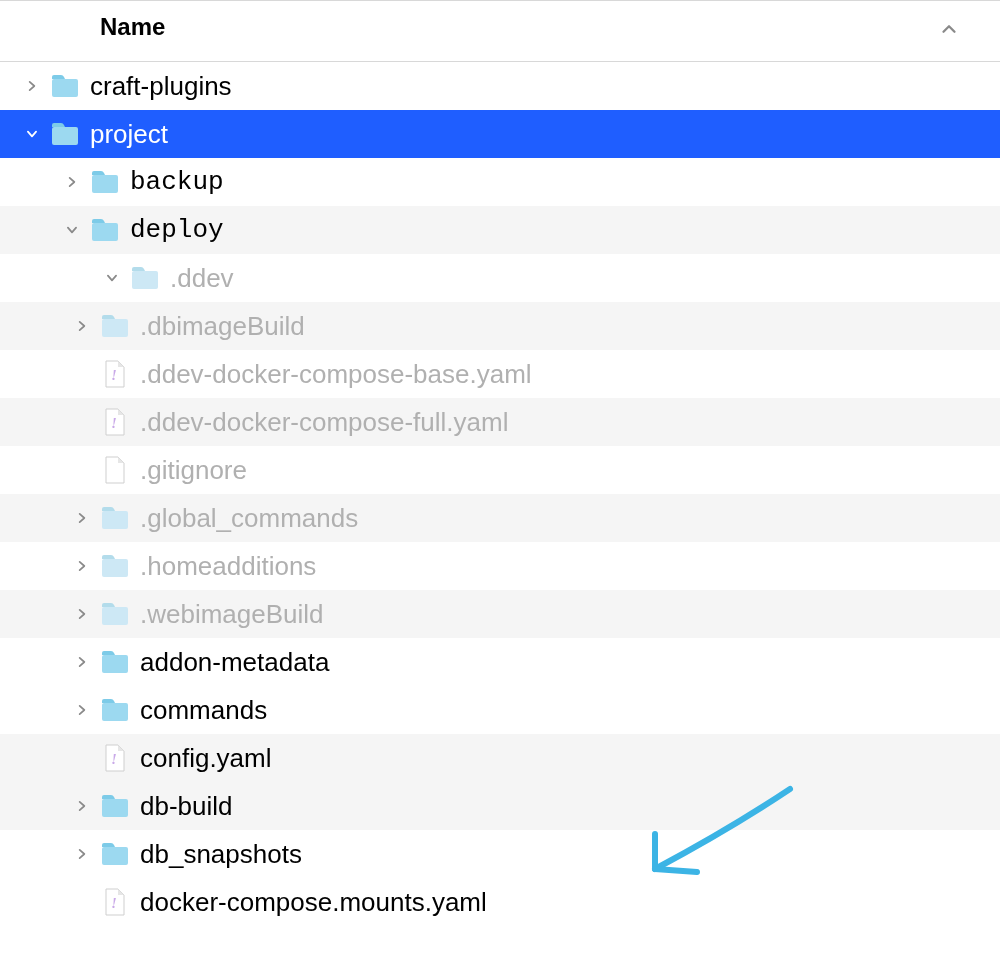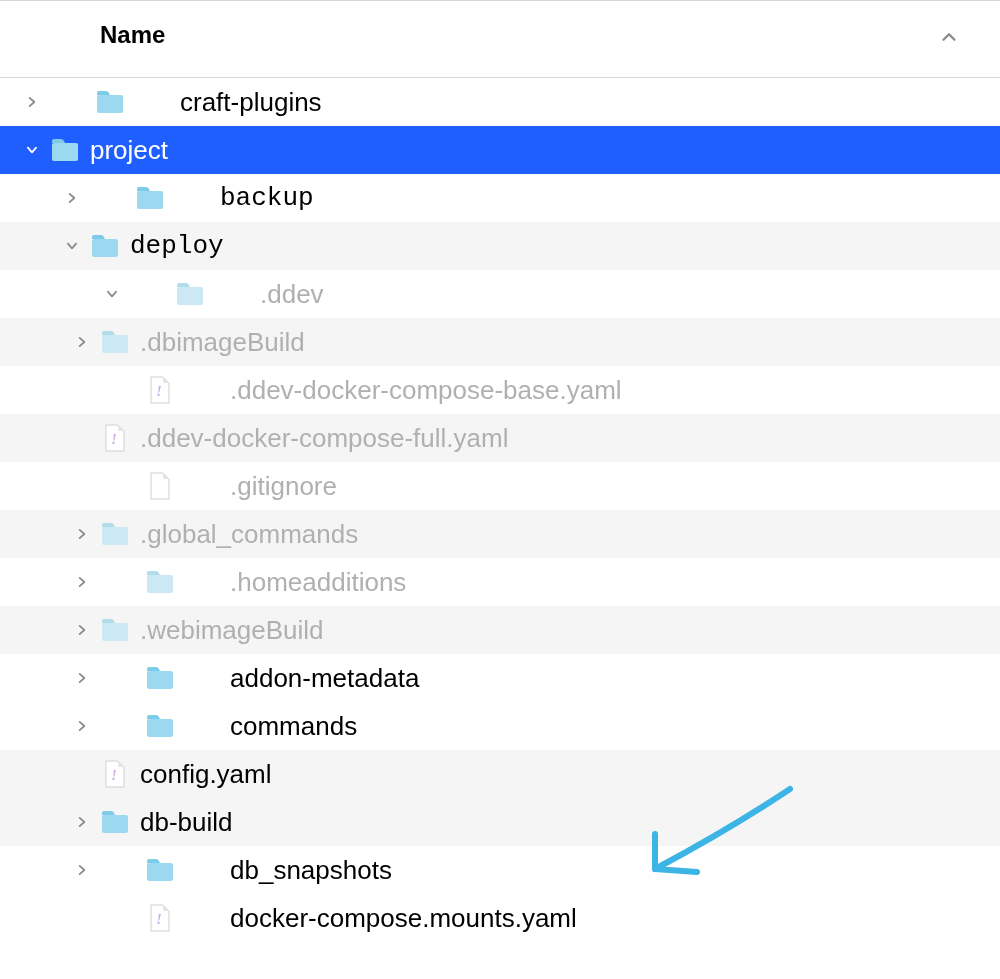--- a/index.html
+++ b/index.html
@@ -4,21 +4,21 @@
   <style>
     * { margin: 0; padding: 0; box-sizing: border-box; }
     html, body {
       width: 1000px;
       height: 979px;
       font-family: -apple-system, BlinkMacSystemFont, "Helvetica Neue", Arial, sans-serif;
       background: #fff;
       overflow: hidden;
     }
     .header {
-      height: 78px;
+      height: 62px;
       display: flex;
       align-items: center;
       padding: 0 20px 8px 100px;
       border-top: 1px solid #d8d8d8;
       border-bottom: 1px solid #d8d8d8;
       position: relative;
     }
     .header-title {
       font-size: 24px;
       font-weight: 700;
@@ -90,21 +90,21 @@
     .file-corner { fill: #e6e6e6; }
     .file-mark  { fill: #c9a9e8; font-family: Georgia, serif; font-style: italic; font-size: 14px; font-weight: bold; }
 
     .arrow-annotation {
       position: absolute;
       left: 635px;
       top: 784px;
       pointer-events: none;
     }
 
-    .odd  { background: #fff; gap: 45px; }
+    .odd  { background: #fff; }
     .even { background: #f5f5f5; }
     .row.selected { background: #1f5eff !important; }
   </style>
 </head>
 <body>
 
 <div class="header">
   <span class="header-title">Name</span>
   <span class="header-sort">
     <svg width="22" height="22" viewBox="0 0 24 24">

